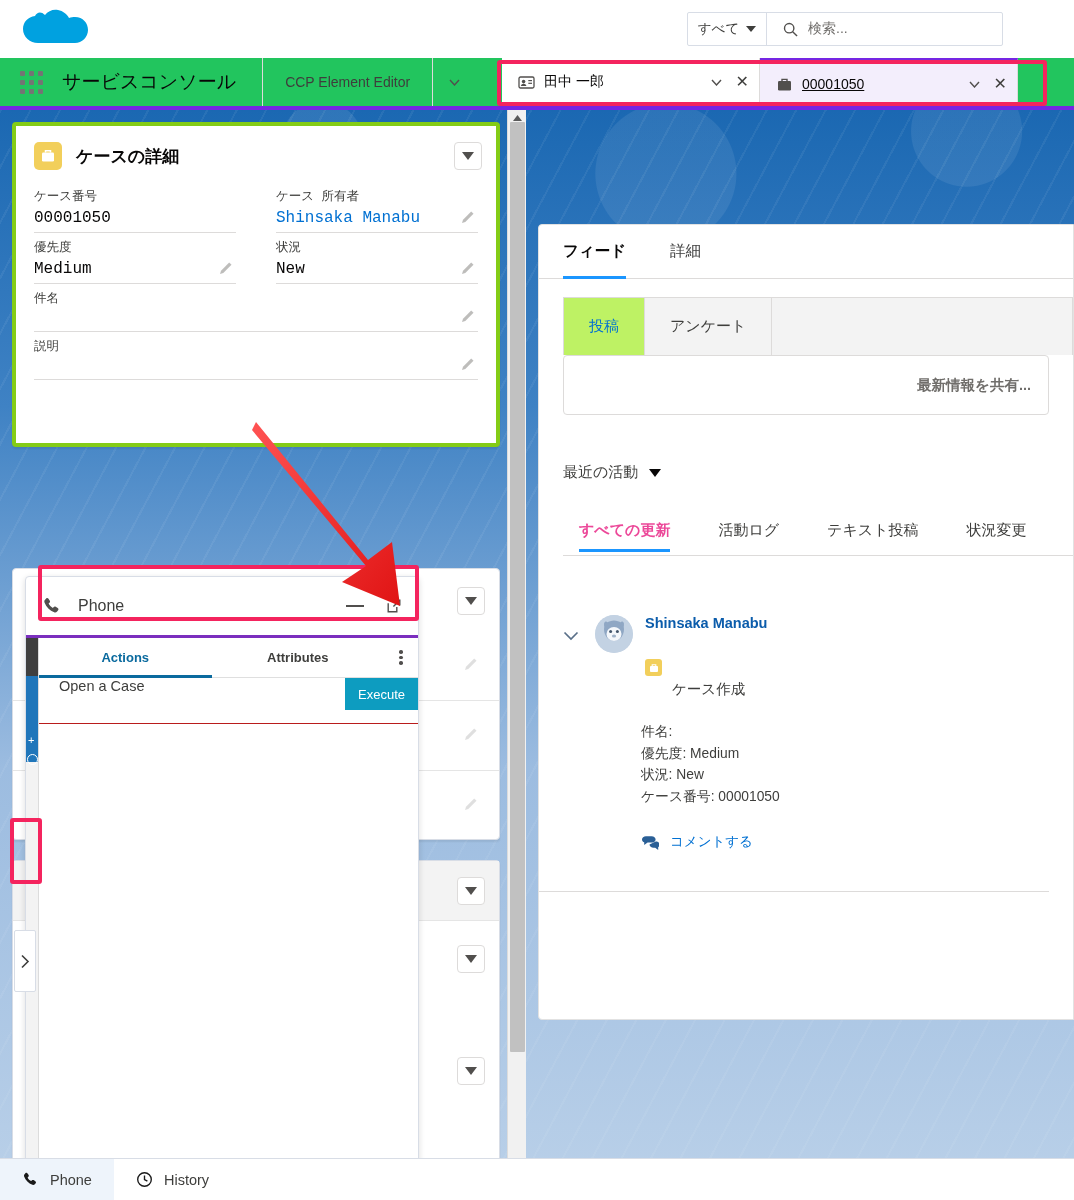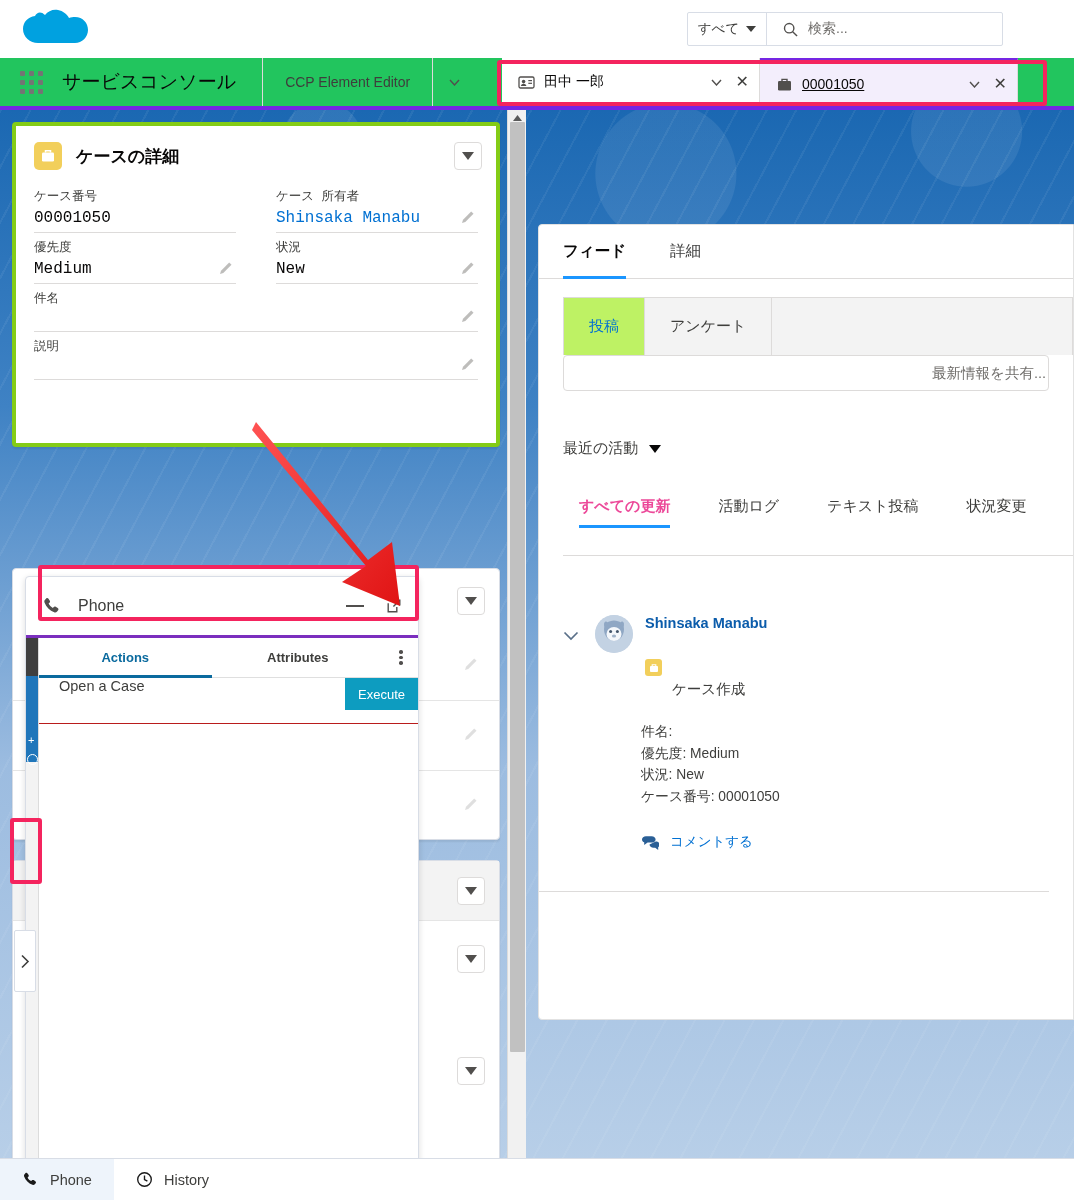--- a/index.html
+++ b/index.html
@@ -157,23 +157,23 @@
              position:relative; }
   .big-tab:first-child{ padding-left:0; }
   .big-tab.on { color:#080707; font-weight:bold; }
   .big-tab.on::after{ content:""; position:absolute; left:0; right:22px; bottom:-1px; height:3px;
                       background:#1b96ff; }
   .pub-tabs { display:flex; height:58px; margin:18px 0 0 24px; }
   .pub-tab { display:flex; align-items:center; padding:0 25px; font-size:15px; color:#3e3e3c;
              border:1px solid #dddbda; border-bottom:none; background:#f3f3f3; }
   .pub-tab.on { background:#bef264; color:#0070d2; border-right:none; }
   .pub-tab.rest { flex:1; background:#f3f3f3; border-left:none; }
-  .pub-box { margin:0 24px; height:36px; border:1px solid #dddbda; border-radius:4px;
-             display:flex; align-items:center; justify-content:flex-end; padding-right:2px;
-             background:#fff; }
+  .pub-box { margin:0 24px; height:60px; border:1px solid #dddbda; border-radius:4px;
+             display:flex; align-items:center; justify-content:flex-end; padding-right:17px;
+             background:#fff;font-weight:bold; }
   .pub-ph { font-size:14.5px; color:#706e6b; }
   .sortrow { display:flex; align-items:center; gap:11px; margin:48px 0 0 24px; font-size:15px;
              color:#3e3e3c; }
   .filter-tabs { display:flex; margin:26px 0 0 24px; height:44px; }
   .ftab { display:flex; align-items:center; padding:0 24px; font-size:15px; color:#3e3e3c;
           position:relative; }
   .ftab:first-child { padding-left:0; }
   .ftab.on { color:#ec4899; font-weight:bold;margin-left:16px; }
   .ftab.on::after{ content:""; position:absolute; left:0; right:24px; bottom:0; height:3px;
                    background:#1b96ff; }

